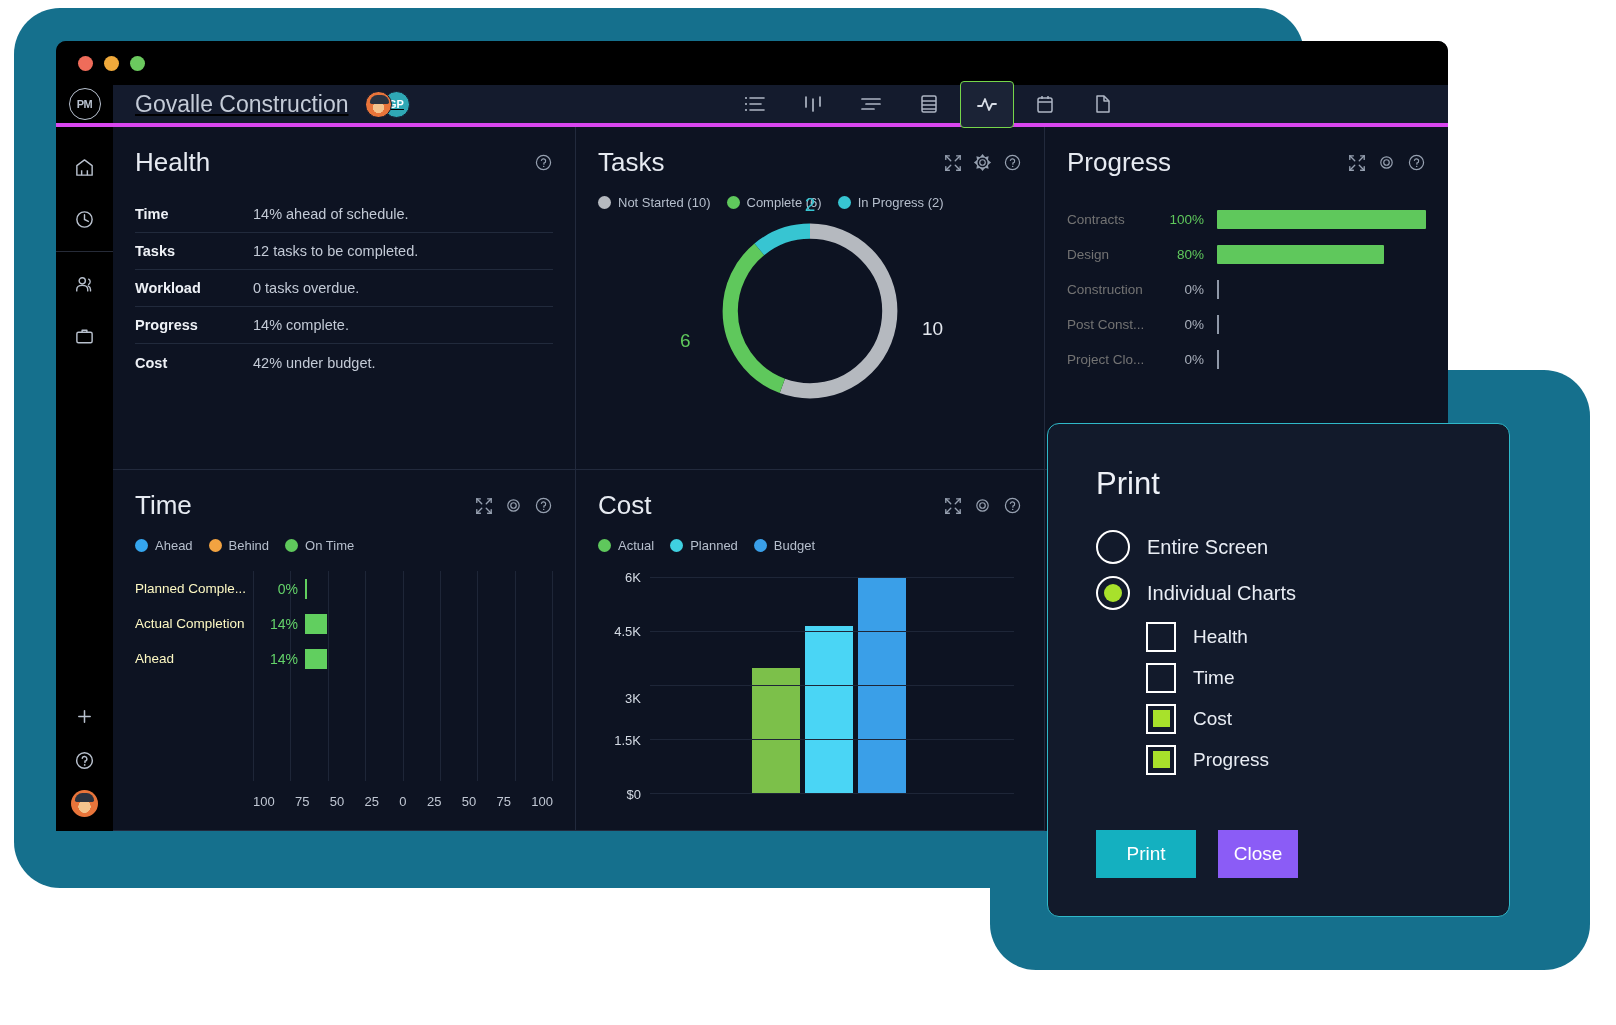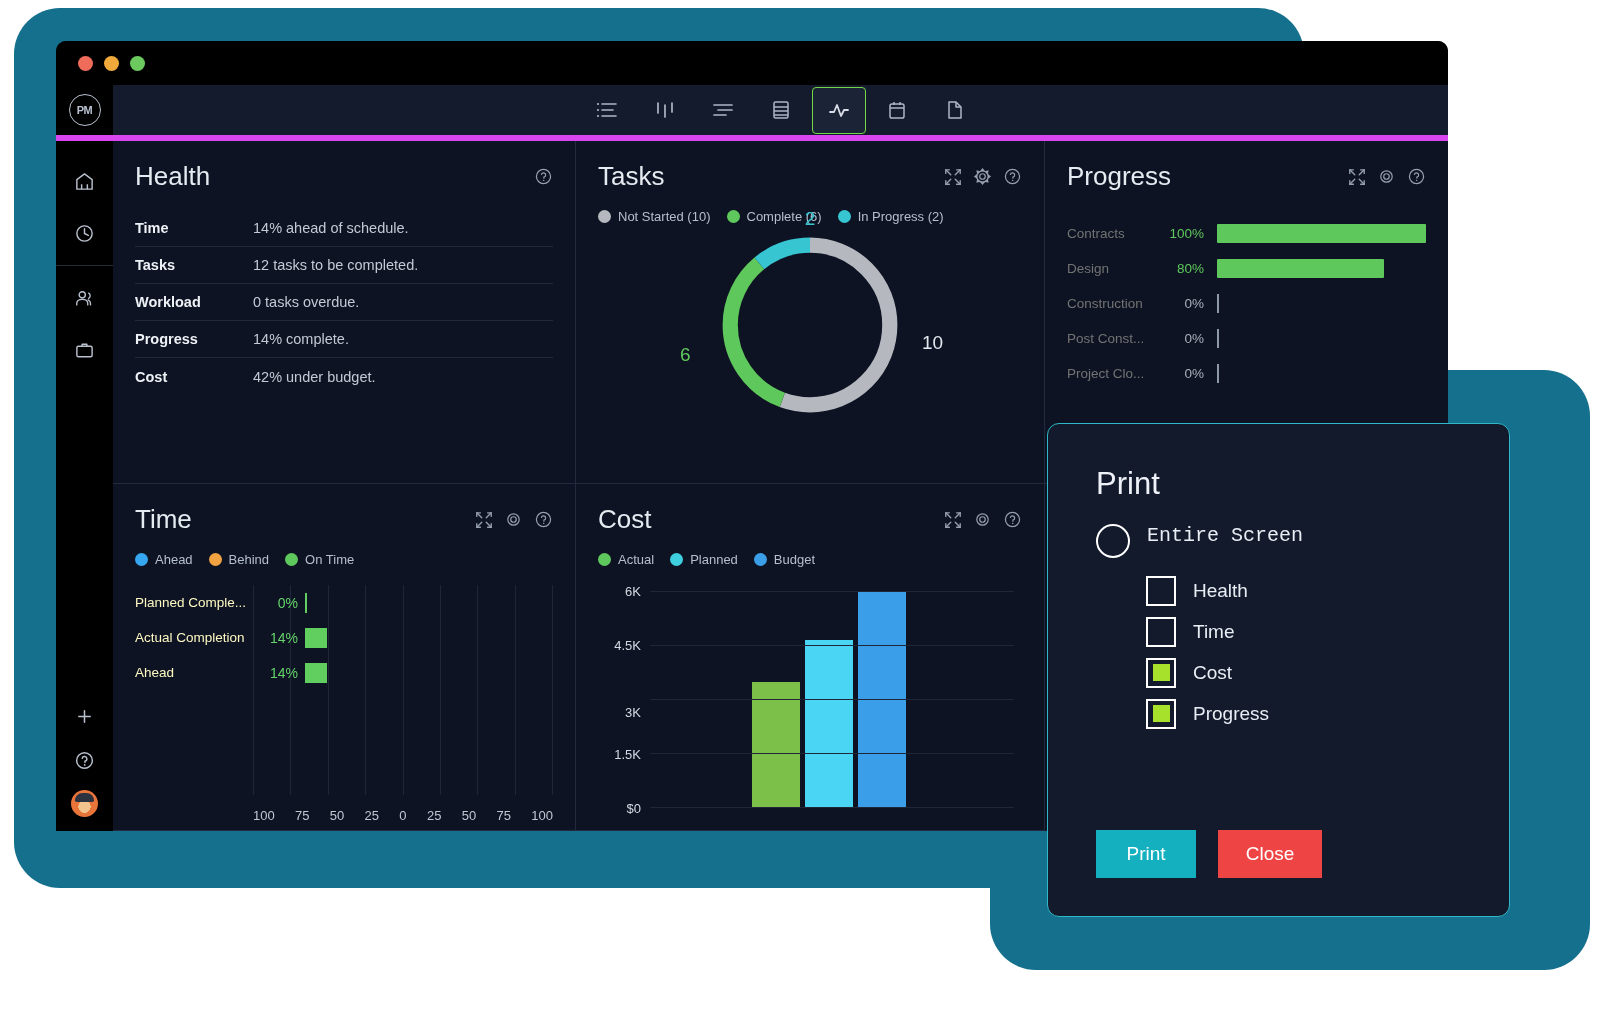--- a/index.html
+++ b/index.html
@@ -38,23 +38,23 @@
     display: flex; align-items: center; padding-left: 22px; gap: 11px;
     flex: 0 0 auto;
   }
   .light { width: 15px; height: 15px; border-radius: 50%; }
   .light.red { background: #ef6c5a; }
   .light.amber { background: #f0a93b; }
   .light.green { background: #6bc95e; }
 
   
   #topbar {
-    height: 56px; display: flex; align-items: stretch; flex: 0 0 auto;
+    height: 42px; display: flex; align-items: stretch; flex: 0 0 auto;
     background: #141b2d;
-    border-bottom: 6px solid #d946ef;
+    border-bottom: 4px solid #d946ef;
     text-decoration: underline;
   }
   #logo-cell {
     width: 57px; background: #000000;
     display: flex; align-items: center; justify-content: center;
     flex: 0 0 auto;
   }
   #logo-circle {
     width: 32px; height: 32px; border-radius: 50%;
     border: 1.6px solid #b9c2d0;
@@ -187,62 +187,69 @@
   #print-dialog {
     position: absolute; left: 1047px; top: 423px;
     width: 463px; height: 494px;
     background: #121a2b;
     border: 1.5px solid #2fb8c9;
     border-radius: 12px;
     padding: 42px 48px 0 48px;
     z-index: 40;
   }
   #print-title { font-size: 31px; color: #eef1f7; font-weight: 400; margin-bottom: 22px; }
-  .radio-row { display: flex; gap: 17px; height: 46px; font-family: Liberation Mono, monospace; }
+  .radio-row { display: flex; align-items: center; gap: 17px; height: 46px; }
   .radio {
     width: 34px; height: 34px; border-radius: 50%; border: 2.4px solid #ffffff;
     display: flex; align-items: center; justify-content: center; flex: 0 0 auto;
   }
   .radio-dot { width: 18px; height: 18px; border-radius: 50%; background: #a8e12b; }
   .radio-label { font-size: 20px; color: #e9edf4; }
   .check-row { display: flex; align-items: center; gap: 17px; height: 41px; padding-left: 50px; }
   .checkbox {
     width: 30px; height: 30px; border: 2.2px solid #ffffff; flex: 0 0 auto;
     display: flex; align-items: center; justify-content: center;
   }
   .check-fill { width: 17px; height: 17px; background: #a8e12b; }
   .check-label { font-size: 19px; color: #e9edf4; }
   #print-buttons { position: absolute; left: 48px; bottom: 38px; display: flex; gap: 22px; }
   .dlg-btn {
     height: 48px; display: flex; align-items: center; justify-content: center;
     font-size: 19px; color: #ffffff; border: none; cursor: pointer;
     font-family: "Liberation Sans", sans-serif;
   }
   #btn-print { width: 100px; background: #14b0c0; }
-  #btn-close { width: 104px; background: #ef4444; }
+  #btn-close { width: 80px; background: #8b5cf6; }
 </style>
 </head>
 <body>
 
 <div id="stage">
 
   <div class="teal-frame" id="frame-main"></div>
   <div class="teal-frame" id="frame-dialog"></div>
 
   <div id="app-window">
 
     <div id="titlebar">
       <div class="light red"></div>
       <div class="light amber"></div>
       <div class="light green"></div>
     </div>
 
     <div id="topbar">
       <div id="logo-cell">
         <div id="logo-circle">PM</div>
+      </div>
+      <div id="project-block">
+        <div id="project-title">Govalle Construction</div>
+        <div class="avatars">
+          <div class="avatar-sm avatar-photo"></div>
+          <div class="avatar-sm avatar-gp">GP</div>
+        </div>
       </div>
       <div id="toolbar-icons">
         <div class="tb-btn">
           <svg width="22" height="18" viewBox="0 0 22 18" fill="none" stroke="#aeb6c4" stroke-width="1.6" stroke-linecap="round">
             <circle cx="2" cy="3" r="1.1" fill="#aeb6c4" stroke="none"></circle>
               <line x1="6" y1="3" x2="20" y2="3"></line>
             <circle cx="2" cy="9" r="1.1" fill="#aeb6c4" stroke="none"></circle>
               <line x1="6" y1="9" x2="17" y2="9"></line>
             <circle cx="2" cy="15" r="1.1" fill="#aeb6c4" stroke="none"></circle>
               <line x1="6" y1="15" x2="20" y2="15"></line>
@@ -751,20 +758,26 @@
     </div>
   </div>
 
   <div id="print-dialog">
     <div id="print-title">Print</div>
 
     <div class="radio-row">
       <div class="radio"></div>
       <div class="radio-label">Entire Screen</div>
     </div>
+    <div class="radio-row">
+      <div class="radio">
+        <div class="radio-dot"></div>
+      </div>
+      <div class="radio-label">Individual Charts</div>
+    </div>
 
     <div class="check-row">
       <div class="checkbox"></div>
       <div class="check-label">Health</div>
     </div>
     <div class="check-row">
       <div class="checkbox"></div>
       <div class="check-label">Time</div>
     </div>
     <div class="check-row">

